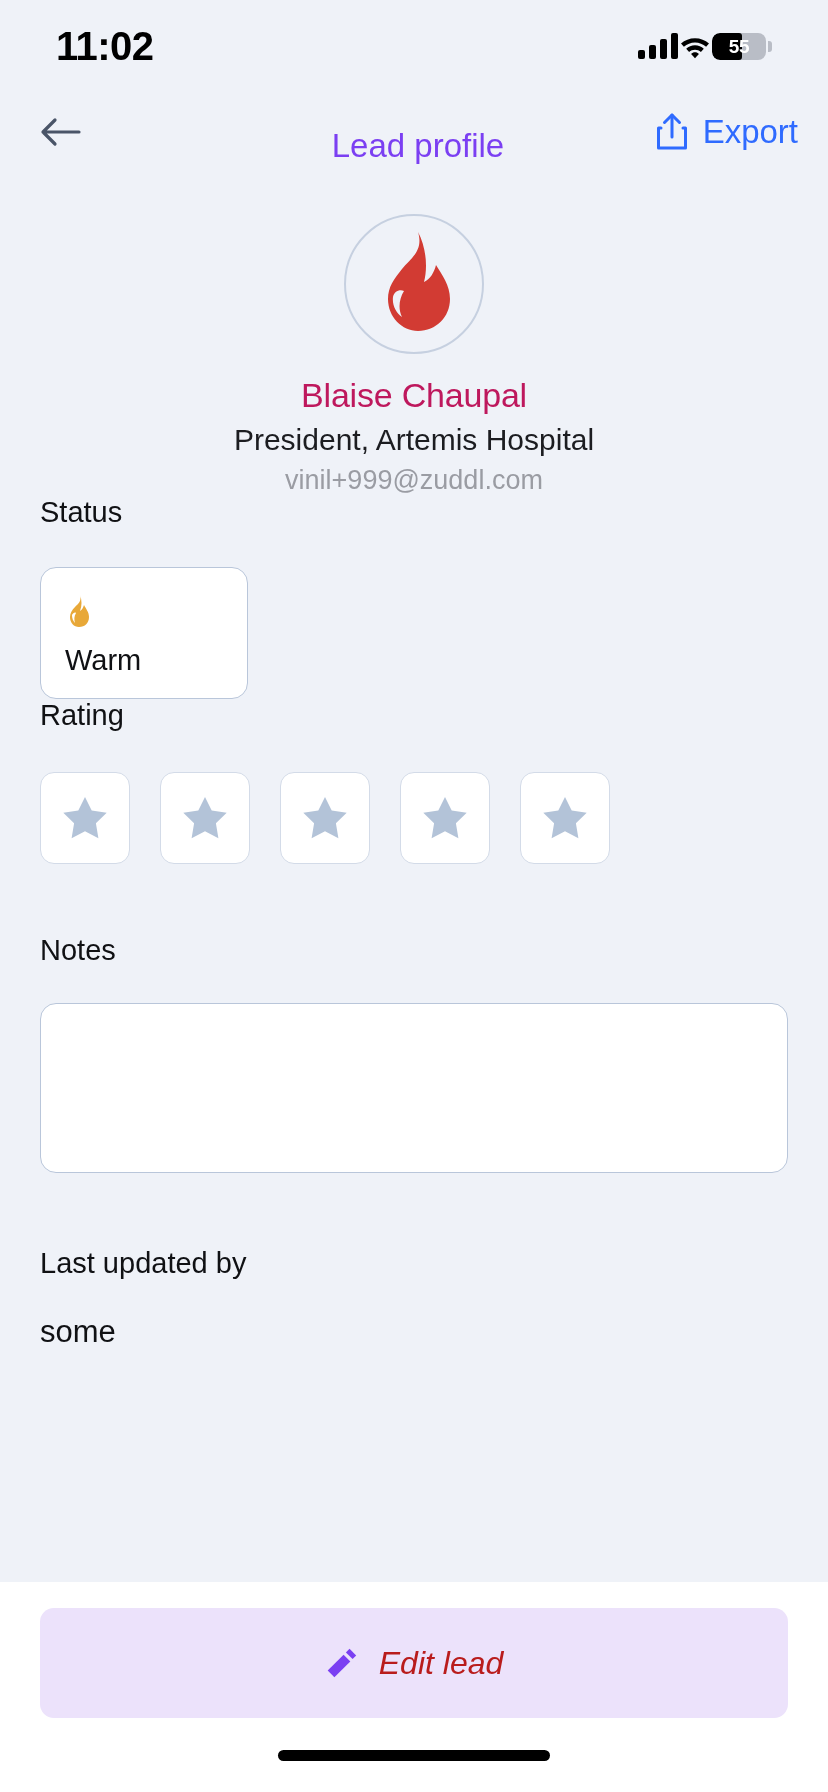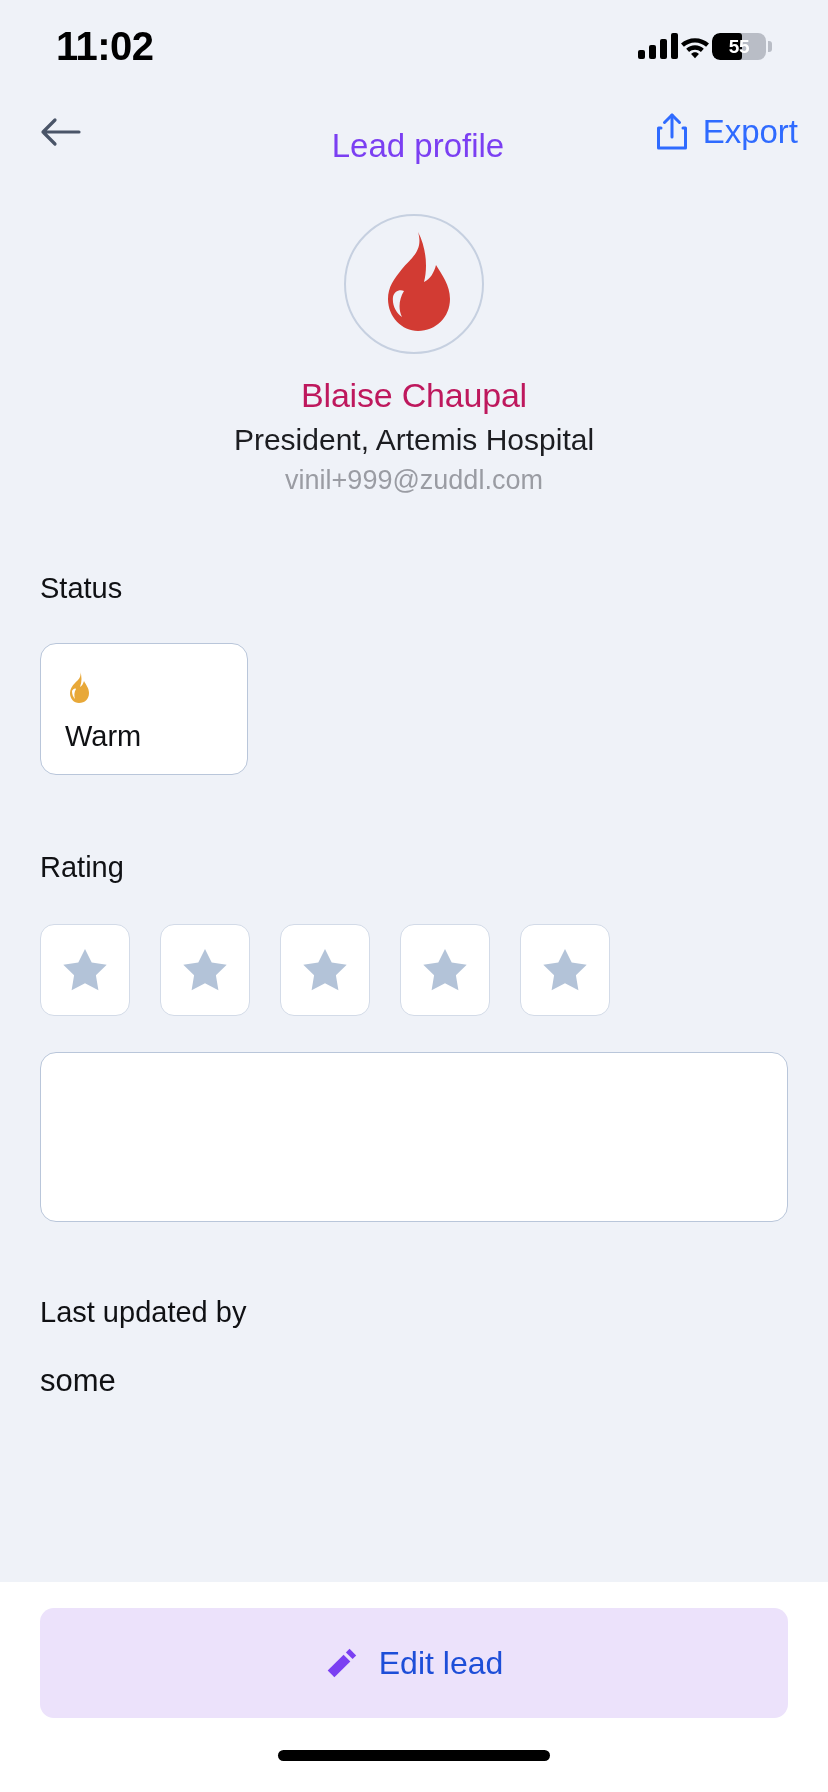--- a/index.html
+++ b/index.html
@@ -106,21 +106,20 @@
     margin-top: 8px;
     font-size: 30px; color: #1c1d21; font-weight: 400;
   }
   .lead-email {
     margin-top: 8px;
     font-size: 27px; color: #9a9ca3; font-weight: 400;
   }
 
   .section-label {
     font-size: 29px; color: #101114;
-    margin-top: 76px;
   }
   .section-label.tight { margin-top: 70px; }
 
   
   .status-row { margin-top: 38px; display: flex; gap: 22px; }
   .status-card {
     width: 208px; height: 132px;
     background: #fff;
     border: 1.5px solid #b9c6da;
     border-radius: 16px;
@@ -170,21 +169,21 @@
     background: #ffffff;
     padding: 26px 40px 0 40px;
   }
   .edit-btn {
     width: 100%; height: 110px;
     background: #ece2fb;
     border: none; border-radius: 14px;
     display: flex; align-items: center; justify-content: center; gap: 20px;
     cursor: pointer;
   }
-  .edit-btn-label { font-size: 32px; color: #1d4ed8; }
+  .edit-btn-label { font-size: 32px; color: #b91c1c; font-style: italic; }
   .home-indicator-wrap {
     height: 74px;
     display: flex; align-items: center; justify-content: center;
   }
   .home-indicator {
     width: 272px; height: 11px; border-radius: 6px; background: #000;
   }
 </style>
 </head>
 <body>
@@ -283,20 +282,21 @@
             <path d="M24 2 L30.7 15.6 L45.7 17.8 L34.9 28.3 L37.4 43.2 L24 36.2 L10.6 43.2 L13.1 28.3 L2.3 17.8 L17.3 15.6 Z" fill="#b3c3d8"></path>
           </svg>
         </div>
         <div class="star-box">
           <svg width="48" height="46" viewBox="0 0 48 46">
             <path d="M24 2 L30.7 15.6 L45.7 17.8 L34.9 28.3 L37.4 43.2 L24 36.2 L10.6 43.2 L13.1 28.3 L2.3 17.8 L17.3 15.6 Z" fill="#b3c3d8"></path>
           </svg>
         </div>
       </div>
 
+    <div class="section-label tight">Notes</div>
     <textarea class="notes-box" placeholder="" style=""></textarea>
 
     <div class="section-label tight">Last updated by</div>
     <div class="updated-by-value">some</div>
   </div>
 
   <div class="bottom-bar">
     <button class="edit-btn">
       <svg width="34" height="34" viewBox="0 0 34 34">
         <path d="M24.5 2.8 L31.2 9.5 L27.6 13.1 L20.9 6.4 Z" fill="#7b3ff2"></path>

